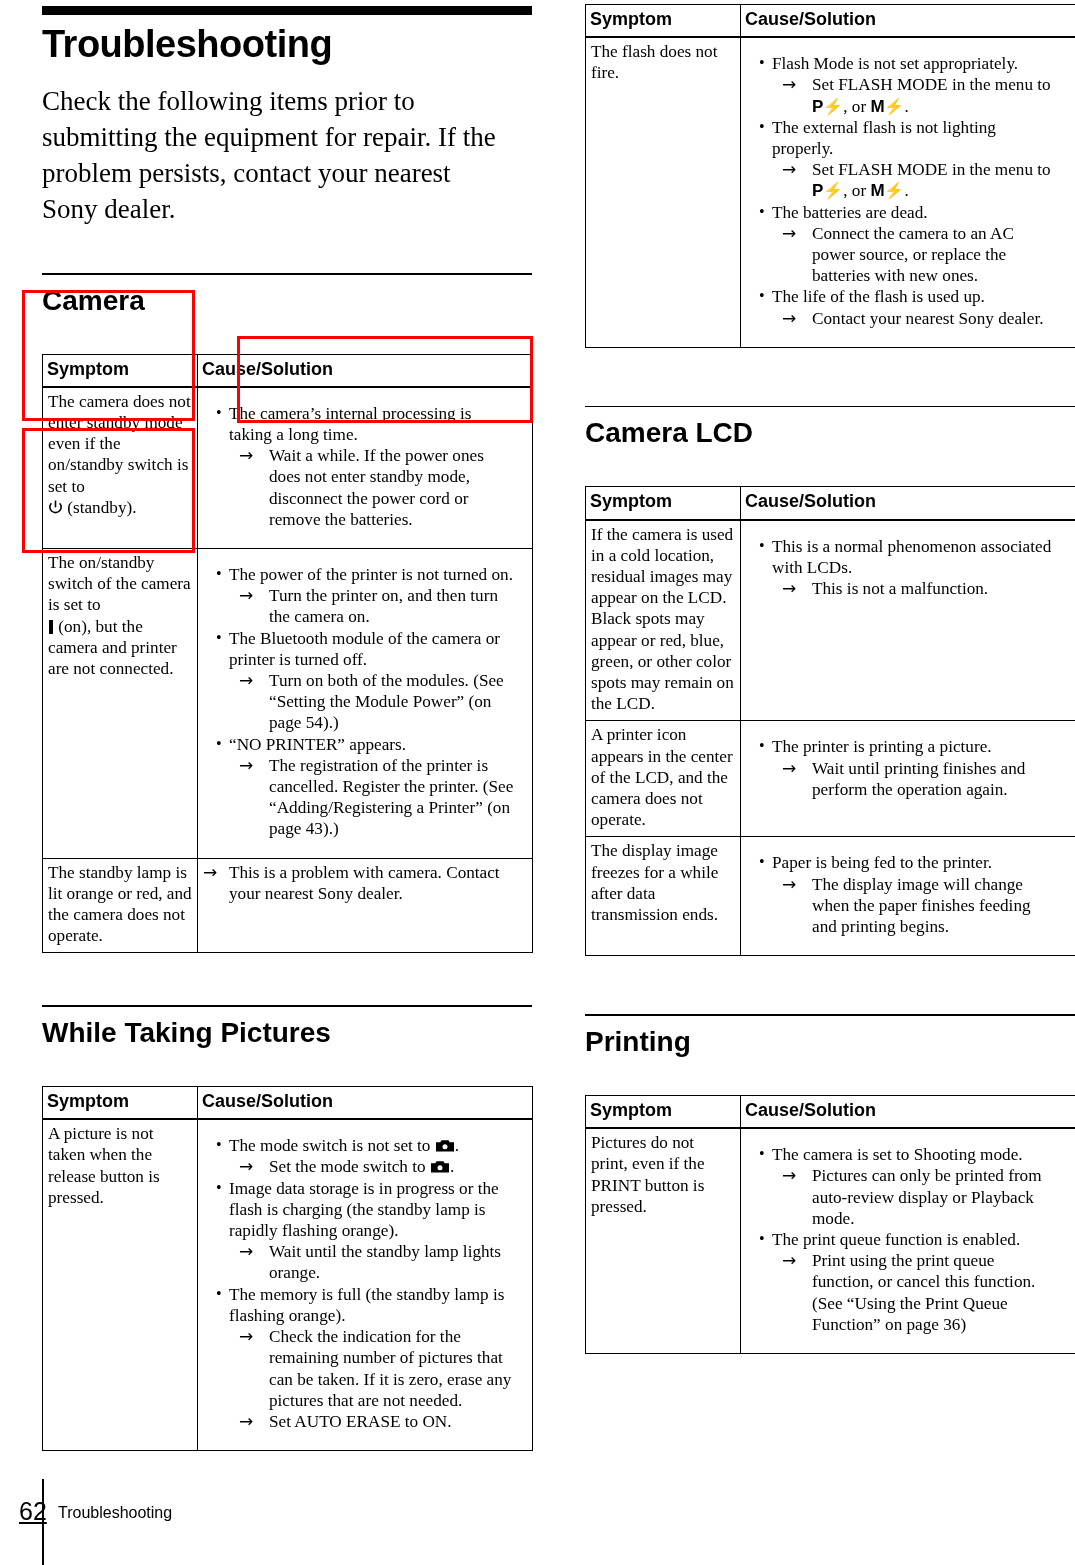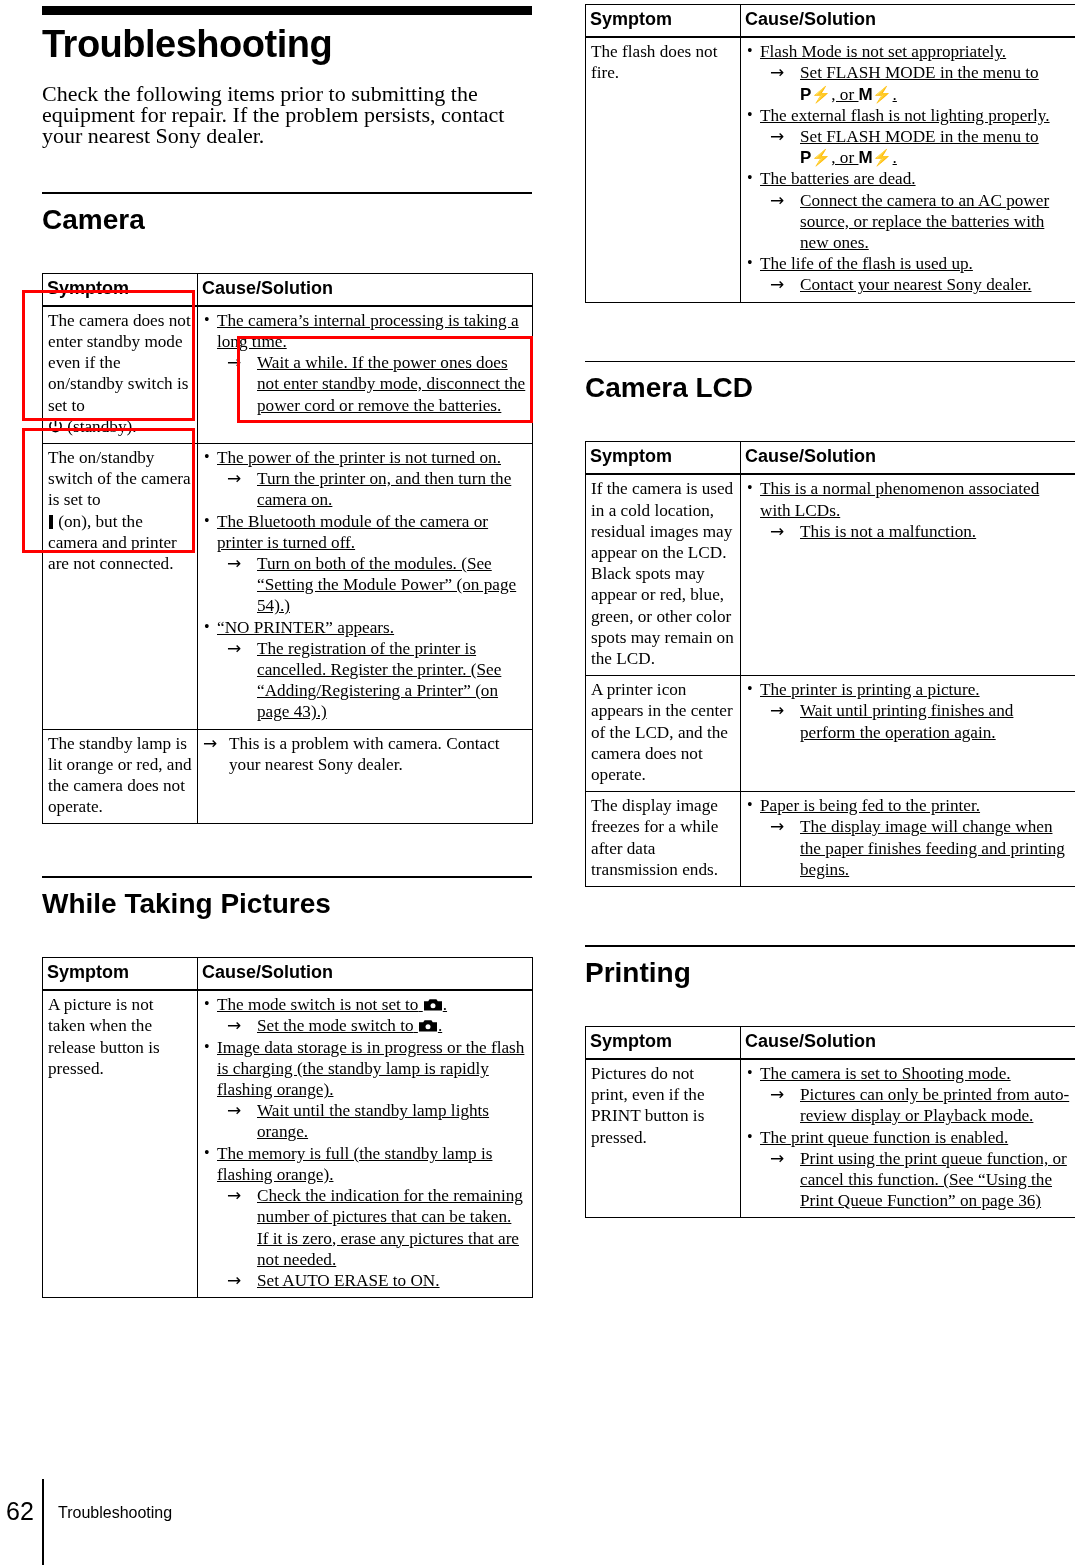--- a/index.html
+++ b/index.html
@@ -20,21 +20,21 @@
   .col-right { position:absolute; left:585px; top:0;   width:490px; }
 
   
   .chapter-rule { height:9px; background:#000; width:490px; margin:6px 0 0 0; }
   .chapter-title {
     font-family:"Liberation Sans", sans-serif;
     font-weight:bold; font-size:38px; line-height:46px;
     margin:6px 0 16px 0; letter-spacing:-0.5px;
   }
   .intro {
-    font-size:22px; line-height:21px; margin:0 0 46px 0;
+    font-size:27px; line-height:36px; margin:0 0 46px 0;
     max-width:470px;
   }
 
   
   .sec-rule { height:1.6px; background:#000; width:490px; }
   .sec-title {
     font-family:"Liberation Sans", sans-serif;
     font-weight:bold; font-size:28px; line-height:34px;
     margin:9px 0 0 0;
   }
@@ -61,21 +61,21 @@
     padding:4px 4px 6px 4px;
     border-bottom:2px solid #000;
   }
   col.c-sym { width:155px; }
   col.c-sol { width:335px; }
 
   .sym { }
   .sol { }
 
   
-  ul.b { list-style:none; margin:0; padding:0;text-decoration:underline; }
+  ul.b { list-style:none; margin:12px; padding:0; }
   ul.b > li { position:relative; padding-left:14px; margin:0 0 0 0; }
   ul.b > li::before {
     content:"\2022"; position:absolute; left:1px; top:-1px; font-size:16px;
   }
 
   .arrow-line {
     position:relative; padding-left:30px; margin-left:10px;
   }
   .arrow-line::before {
     content:"\2192";
@@ -129,23 +129,23 @@
   }
 
   
   .footer {
     position:absolute; left:0; bottom:0; width:1075px; height:86px;
   }
   .footer-rule {
     position:absolute; left:42px; top:0; width:2px; height:86px; background:#000;
   }
   .footer-pageno {
-    position:absolute; left:6px; top:20px;
-    font-family:"Liberation Sans", sans-serif;
-    font-size:25px; line-height:25px;
+    position:absolute; left:19px; top:20px;
+    font-family:"Liberation Sans", sans-serif;
+    font-size:25px; line-height:25px;text-decoration:underline;
   }
   .footer-label {
     position:absolute; left:58px; top:25px;
     font-family:"Liberation Sans", sans-serif;
     font-size:16px; line-height:18px;
   }
 </style>
 </head>
 <body>
 

